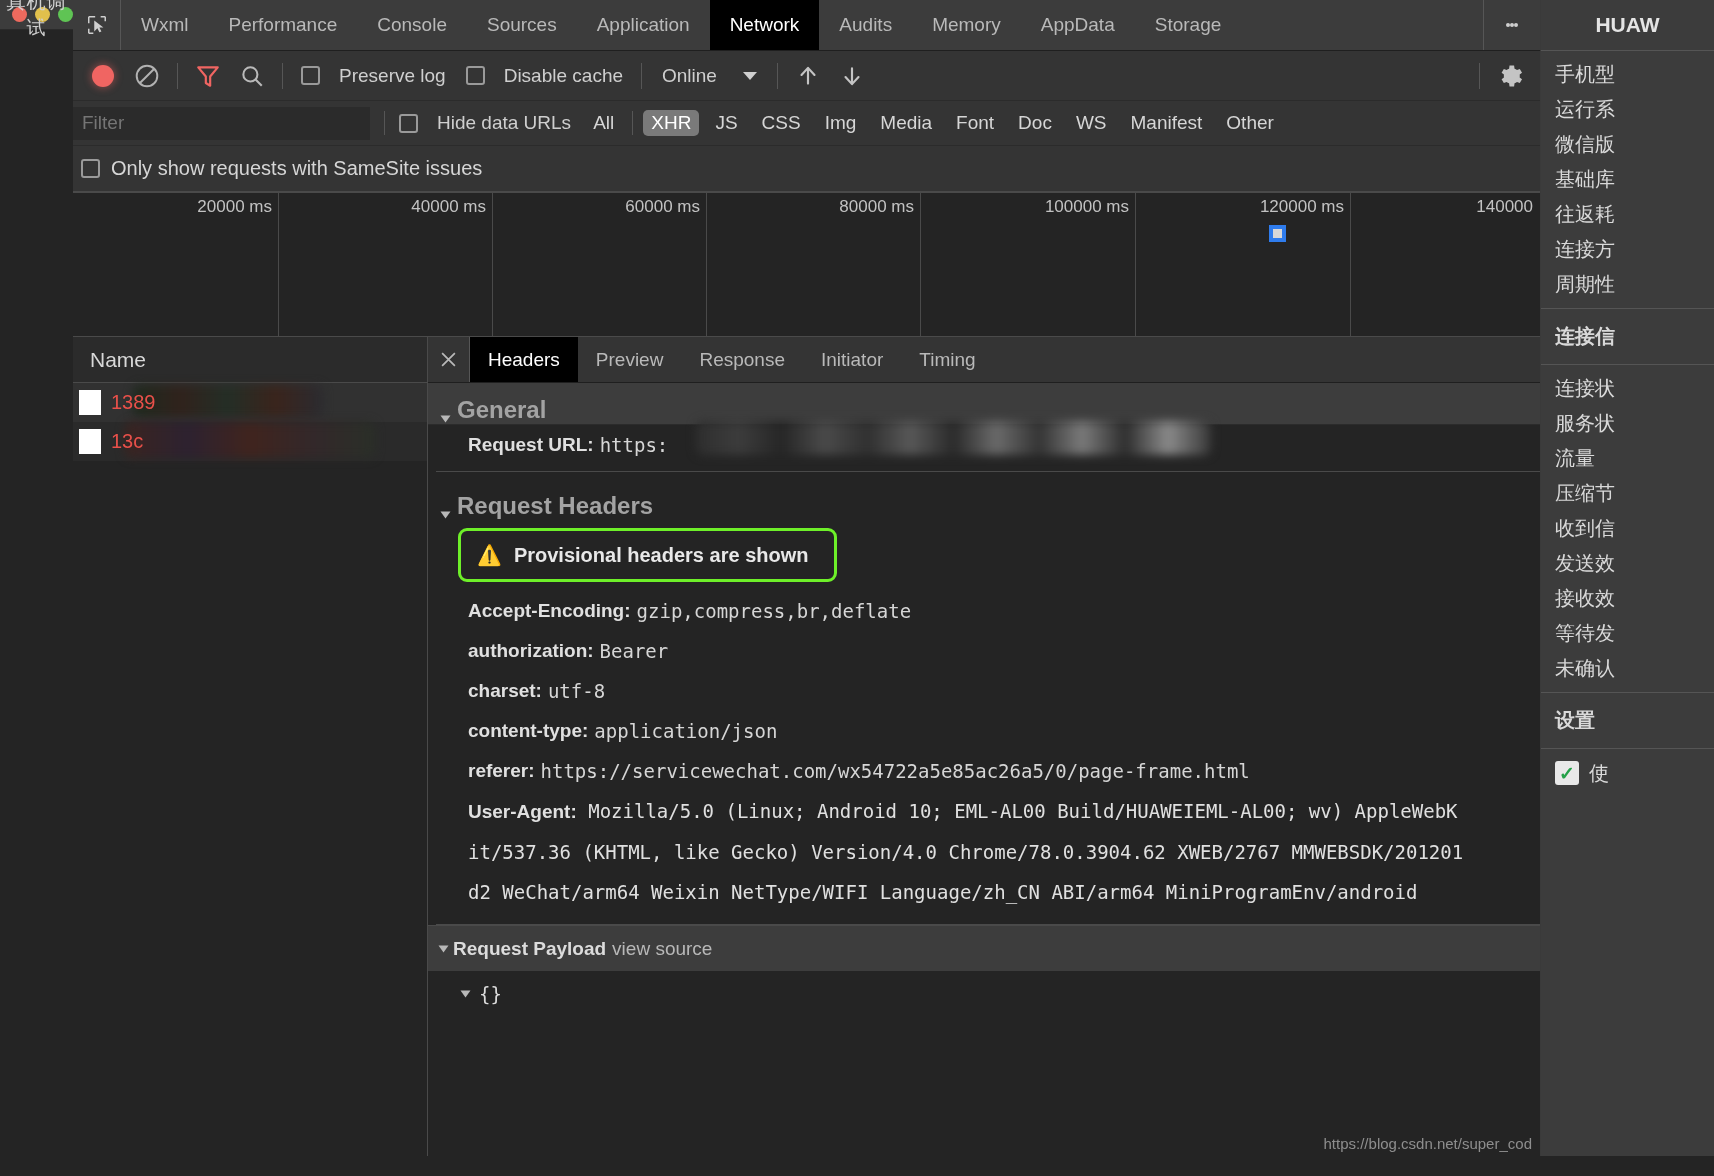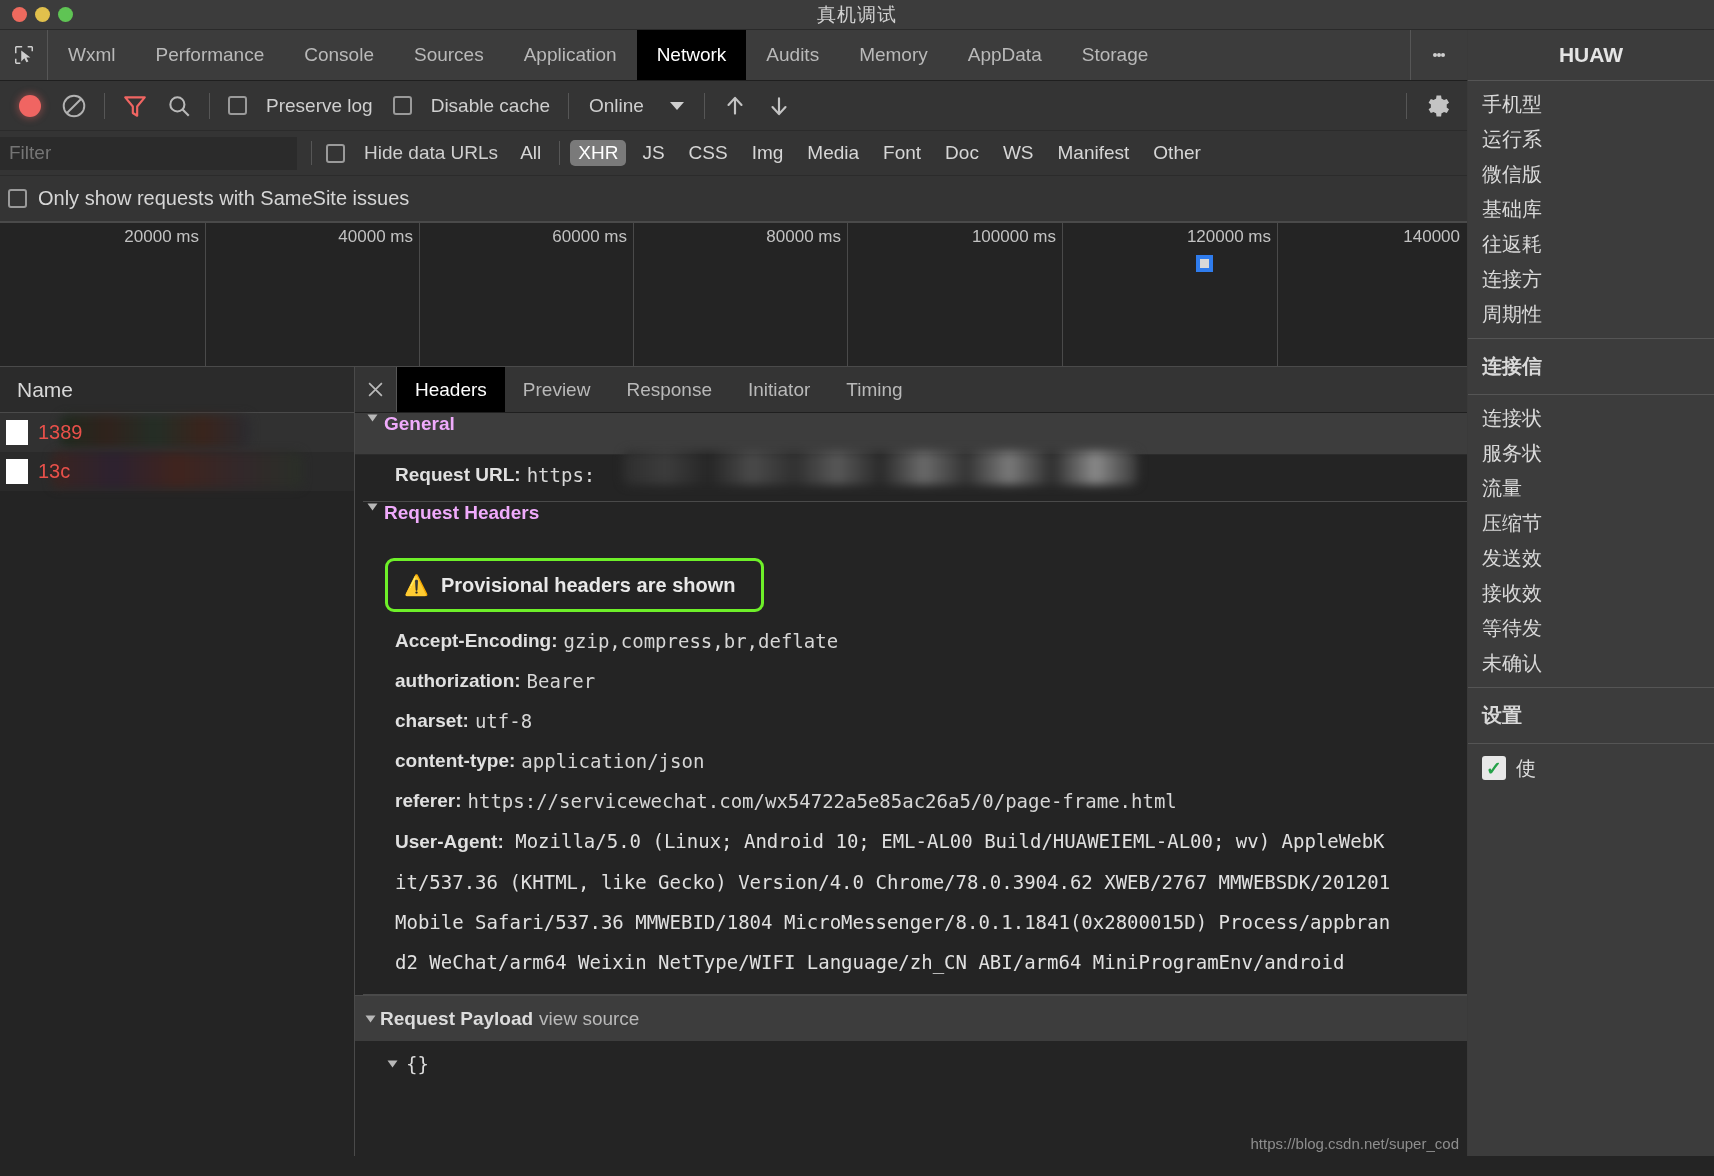--- a/index.html
+++ b/index.html
@@ -3,21 +3,21 @@
 <meta charset="utf-8">
 <style>
   * { box-sizing: border-box; margin: 0; padding: 0; }
   html, body {
     width: 1714px; height: 1176px;
     background: #242424;
     font-family: "Liberation Sans", sans-serif;
     overflow: hidden;
     -webkit-font-smoothing: antialiased;
   }
-  .app { position: relative; width: 1714px; height: 1156px; display: flex; flex-direction: column; }
+  .app { position: relative; width: 1714px; height: 1156px; display: flex; flex-direction: row; }
 
   
   .titlebar {
     height: 30px; background: #3c3c3c; flex: 0 0 30px;
     display: flex; align-items: center; position: relative;
     border-bottom: 1px solid #2a2a2a;
   }
   .traffic { display: flex; gap: 8px; padding-left: 12px; }
   .dot { width: 15px; height: 15px; border-radius: 50%; }
   .dot.red { background: #ed6a5e; }
@@ -129,22 +129,22 @@
              min-width: 0; position: relative; }
   .dt-tabs { height: 46px; flex: 0 0 46px; background: #343434; display: flex;
              align-items: stretch; border-bottom: 1px solid #1f1f1f; }
   .dt-close { width: 42px; display: flex; align-items: center; justify-content: center;
               color: #b9b9b9; font-size: 22px; border-right: 1px solid #565656; }
   .dt-tab { display: flex; align-items: center; padding: 0 18px; font-size: 19px;
             color: #b9b9b9; white-space: nowrap; }
   .dt-tab.active { background: #000; color: #fff; }
   .dt-body { flex: 1 1 auto; overflow: hidden; background: #242424; }
 
-  .sec-head { background: #3d3d3d; height: 42px; display: flex; align-items: flex-start;
-              gap: 8px; padding-left: 14px; font-size: 19px; color: #f0abfc; font-weight: bold;
+  .sec-head { background: #3d3d3d; height: 42px; display: flex; align-items: flex-end;
+              gap: 8px; padding-left: 14px; font-size: 24px; color: #a3a3a3; font-weight: bold;
               border-bottom: 1px solid #2b2b2b; }
   .tri { width: 0; height: 0; border-left: 7px solid #b8b8b8;
          border-top: 5px solid transparent; border-bottom: 5px solid transparent;
          transform: rotate(90deg); }
   .kvrow { display: flex; align-items: flex-start; padding: 9px 0 9px 40px;
            font-size: 19px; color: #e0e0e0; position: relative; }
   .k { font-weight: bold; white-space: nowrap; }
   .v { font-family: "DejaVu Sans Mono", monospace; color: #d6d6d6; margin-left: 6px;
        word-break: break-all; }
   .sec-sep { height: 1px; background: #4a4a4a; margin: 6px 0 0 8px; }
@@ -429,21 +429,20 @@
               <span class="v">application/json</span>
             </div>
             <div class="kvrow">
               <span class="k">referer:</span>
               <span class="v">https://servicewechat.com/wx54722a5e85ac26a5/0/page-frame.html</span>
             </div>
 
             <div class="ua-block">
               <div class="ua-line"><span class="k">User-Agent:</span> <span>Mozilla/5.0 (Linux; Android 10; EML-AL00 Build/HUAWEIEML-AL00; wv) AppleWebK</span></div>
               <div class="ua-line">it/537.36 (KHTML, like Gecko) Version/4.0 Chrome/78.0.3904.62 XWEB/2767 MMWEBSDK/201201</div>
-              <div class="ua-line">Mobile Safari/537.36 MMWEBID/1804 MicroMessenger/8.0.1.1841(0x2800015D) Process/appbran</div>
               <div class="ua-line">d2 WeChat/arm64 Weixin NetType/WIFI Language/zh_CN ABI/arm64 MiniProgramEnv/android</div>
             </div>
 
             <div class="sec-sep" style="margin-top:12px"></div>
 
             <div class="payload-head">
               <span class="tri"></span>
               <span class="lbl">Request Payload</span>
               <span class="vs">view source</span>
             </div>
@@ -474,20 +473,21 @@
 
       <div class="dp-group" style="padding:10px 0">
         <div class="dp-item bold">连接信</div>
       </div>
 
       <div class="dp-group">
         <div class="dp-item">连接状</div>
         <div class="dp-item">服务状</div>
         <div class="dp-item">流量</div>
         <div class="dp-item">压缩节</div>
+        <div class="dp-item">收到信</div>
         <div class="dp-item">发送效</div>
         <div class="dp-item">接收效</div>
         <div class="dp-item">等待发</div>
         <div class="dp-item">未确认</div>
       </div>
 
       <div class="dp-group" style="padding:10px 0">
         <div class="dp-item bold">设置</div>
       </div>
 

